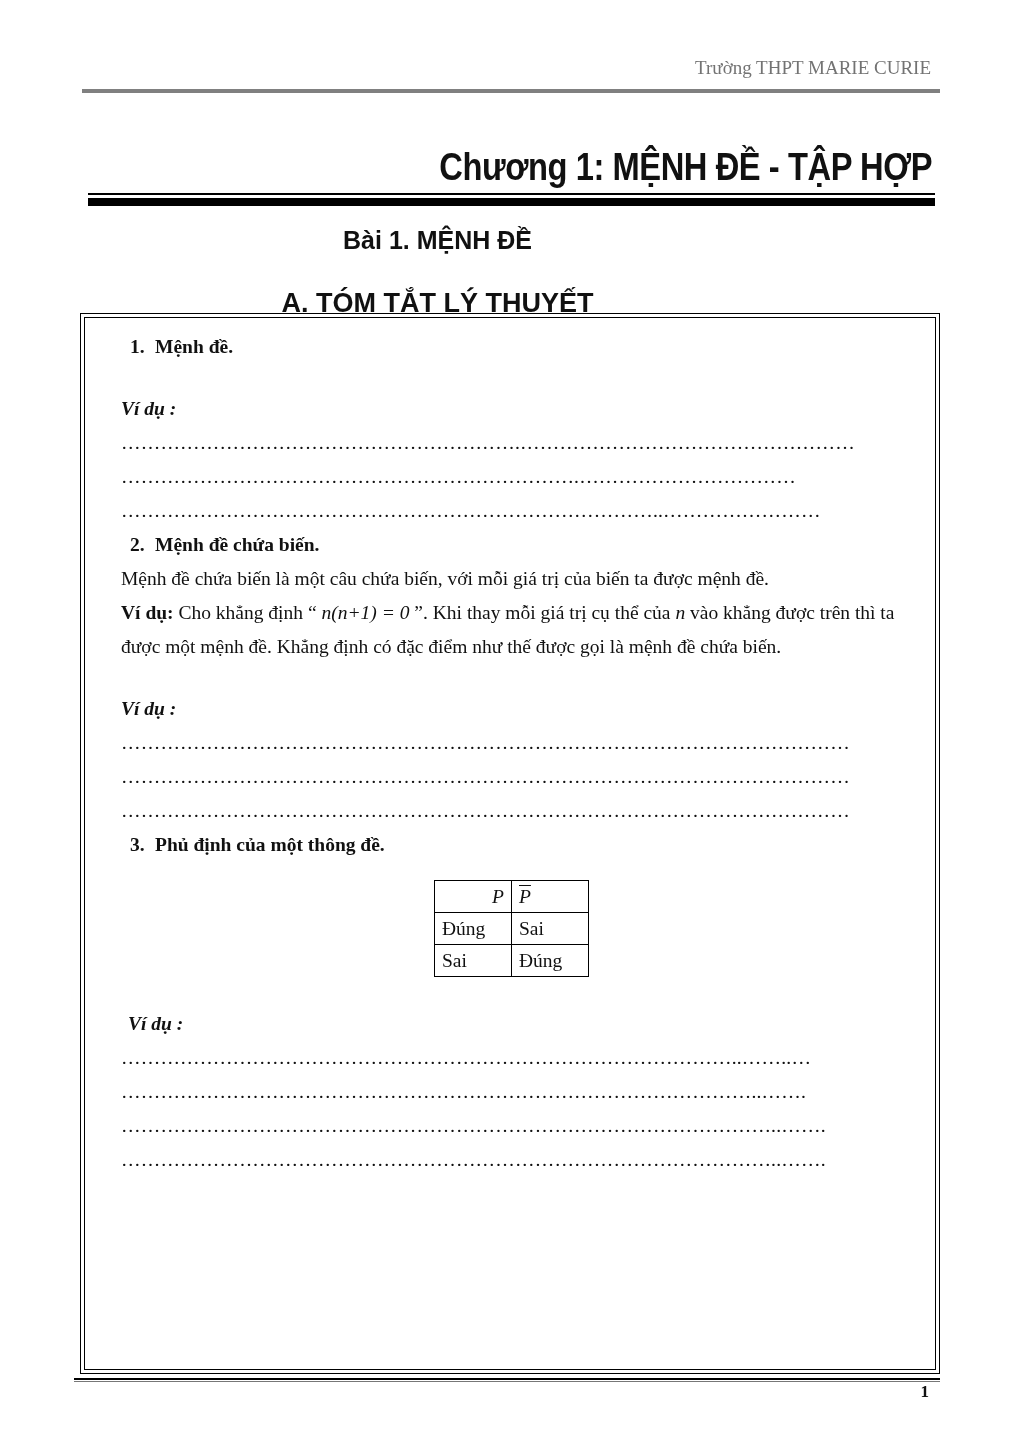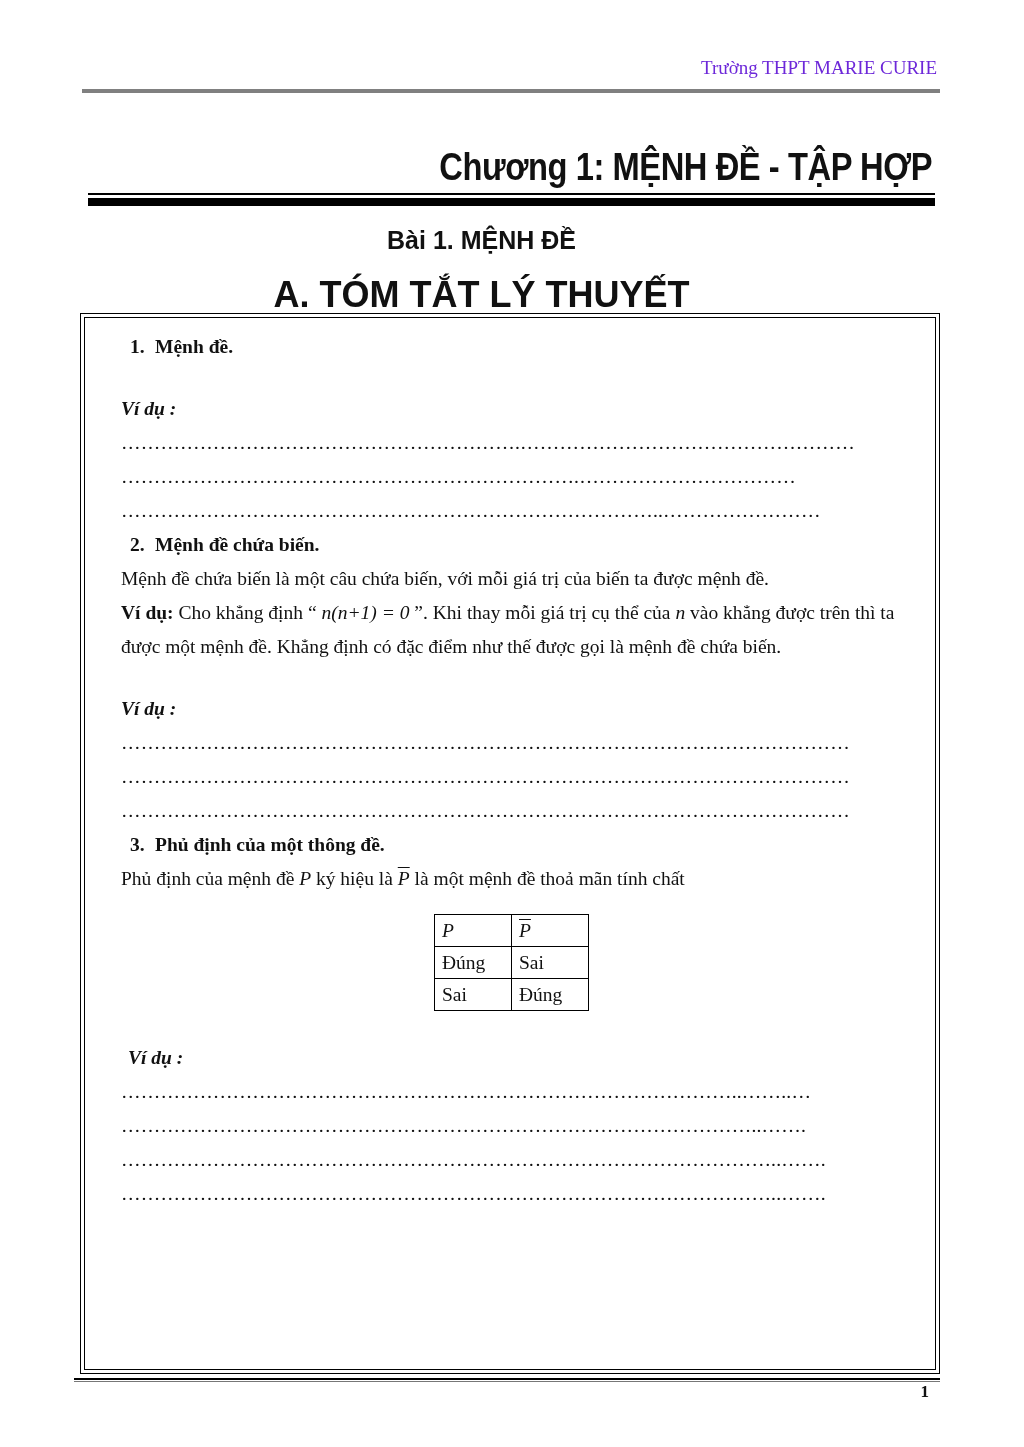--- a/index.html
+++ b/index.html
@@ -1,53 +1,53 @@
 <!DOCTYPE html>
 <html><head>
 <meta charset="utf-8">
 <style>
   html, body { margin: 0; padding: 0; background: #ffffff; }
   body {
     width: 1024px; height: 1447px; position: relative; overflow: hidden;
     font-family: "Liberation Serif", "DejaVu Serif", serif; color: #111;
   }
   .header-text {
-    position: absolute; right: 87px; top: 57px;
-    font-size: 19px; color: #6d28d9;
+    position: absolute; right: 93px; top: 57px;
+    font-size: 19px; color: #737373;
   }
   .header-rule {
     position: absolute; left: 82px; top: 89px; width: 858px; height: 4px; background: #808080;
   }
   .chapter-title {
     position: absolute; right: 92px; top: 146px;
     font-family: "Liberation Sans", "DejaVu Sans", sans-serif; font-weight: bold;
     font-size: 38px; letter-spacing: -0.5px; transform: scaleX(0.86); transform-origin: right center;
     color: #111;
   }
   .chapter-rule-thin { position: absolute; left: 88px; top: 193px; width: 847px; height: 2px; background: #000; }
   .chapter-rule-thick { position: absolute; left: 88px; top: 198px; width: 847px; height: 8px; background: #000; }
   .lesson-title, .section-title {
     position: absolute; left: 0; width: 875px; text-align: center;
-    font-family: "Liberation Sans", "DejaVu Sans", sans-serif; font-weight: bold; color: #111; margin-left: 44px;
+    font-family: "Liberation Sans", "DejaVu Sans", sans-serif; font-weight: bold; color: #111;
   }
   .lesson-title { top: 226px; font-size: 25px; }
-  .section-title { top: 274px; font-size: 36px; }
+  .section-title { top: 288px; font-size: 27px; }
 
   .theory-box {
     position: absolute; left: 84px; top: 317px; width: 852px; height: 1053px;
     border: 1px solid #000; outline: 1px solid #000; outline-offset: 3px;
     box-sizing: border-box;
   }
   .content { position: absolute; left: 96px; top: 330px; width: 830px; font-size: 19.5px; line-height: 34px; }
   .item-head { font-weight: bold; margin-left: 34px; }
   .item-head .num { display: inline-block; width: 25px; }
   .indent { padding-left: 25px; }
   .example-label { font-weight: bold; margin-top: 28px; font-style: italic; }
   .dots { white-space: nowrap; overflow: hidden; letter-spacing: 0.2px; width: 770px; }
-  .math { font-style: italic; }
+  .math { font-style: italic; text-align: right; }
   .overbar { text-decoration: overline; font-style: italic; }
 
   .truth-table {
     margin: 18px 0 0 338px; border-collapse: collapse; font-size: 19.5px;
   }
   .truth-table td { border: 1px solid #000; padding: 0 7px; height: 31px; line-height: 31px; }
   .truth-table td:first-child { width: 62px; }
   .truth-table td:last-child { width: 62px; }
 
   .footer-rule-1 { position: absolute; left: 74px; top: 1378px; width: 866px; height: 2px; background: #000; }
@@ -94,23 +94,20 @@
     <div class="indent example-label">Ví dụ :</div>
     <div class="indent dots">…………………………………………………………………………………………………</div>
     <div class="indent dots">…………………………………………………………………………………………………</div>
     <div class="indent dots">…………………………………………………………………………………………………</div>
   </div>
 
   <div>
     <div class="item-head">
       <span class="num">3.</span><span>Phủ định của một thông đề.</span>
     </div>
-    <div class="indent">
-      <span>Phủ định của mệnh đề </span><span class="math">P</span><span> ký hiệu là </span><span class="overbar">P</span><span> là một mệnh đề thoả mãn tính chất</span>
-    </div>
 
     <table class="truth-table">
       <tbody>
           <tr>
         <td class="math">P</td>
         <td><span class="overbar">P</span></td>
       </tr>
       <tr>
         <td>Đúng</td>
         <td>Sai</td>

